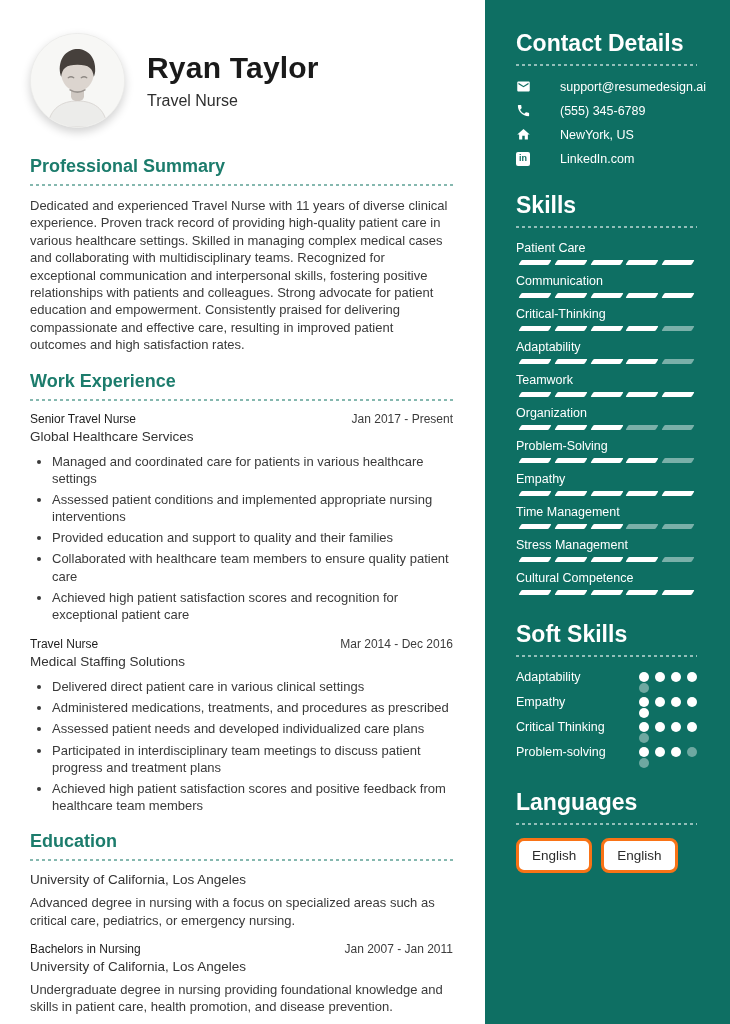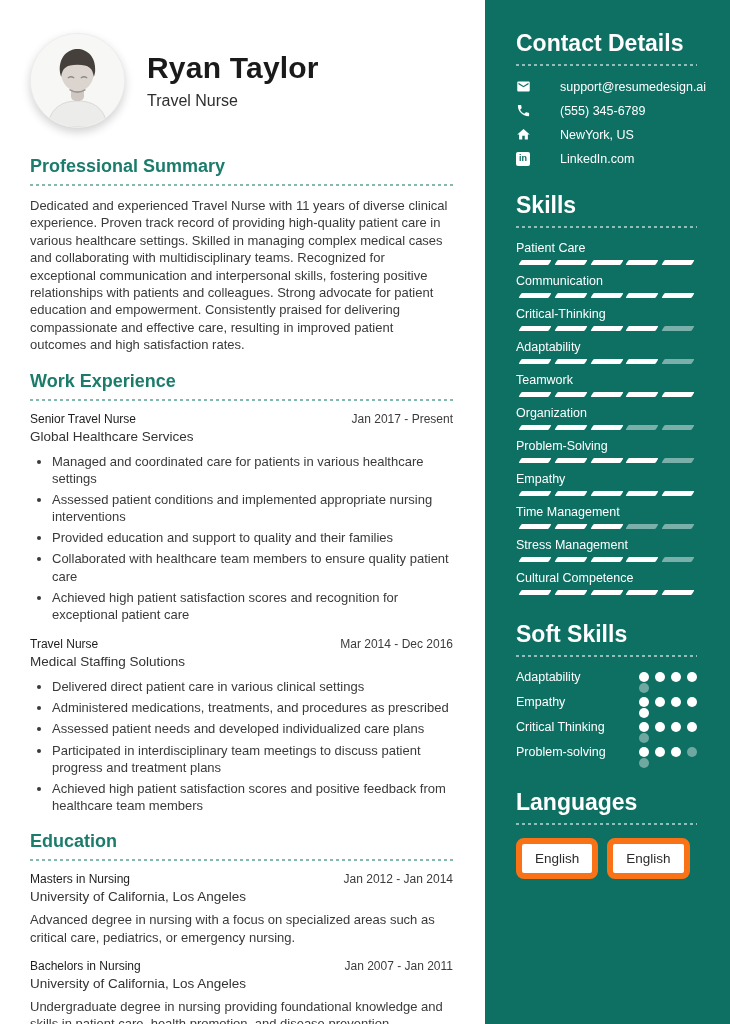--- a/index.html
+++ b/index.html
@@ -56,21 +56,21 @@
 
   .soft-row{display:flex;align-items:center;margin-bottom:11px;min-height:12px;}
   .soft-name{flex:1;font-size:12.5px;}
   .dots{position:relative;display:flex;gap:6px;width:58px;flex-shrink:0;}
   .dot{width:10px;height:10px;border-radius:50%;background:#fff;flex-shrink:0;}
   .dot.dim{background:rgba(255,255,255,.4);}
   .dot.wrap{position:absolute;left:0;top:11px;}
 
   .pills{display:flex;gap:9px;}
   .pill{background:#fff;color:#2c2c2c;font-size:13.5px;padding:7px 13px;border-radius:8px;
-        border:6px solid #f97316;}
+        border:3px solid #f97316;}
 </style>
 </head>
 <body>
 
 <div class="page">
 
   <div class="main">
 
     <div class="header">
       <div class="photo">
@@ -130,24 +130,20 @@
             </ul>
           </div>
         </div>
     </div>
 
     <div class="section">
       <div class="sec-head">Education</div>
       <div class="dash"></div>
       <div id="edu">
           <div>
-            <div class="entry-head">
-              <span class="entry-title">Masters in Nursing</span>
-              <span class="entry-date">Jan 2012 - Jan 2014</span>
-            </div>
             <div class="entry-sub" style="margin: 3px 0px 0px;">University of California, Los Angeles</div>
             <div class="edu-desc">Advanced degree in nursing with a focus on specialized areas such as critical care, pediatrics, or emergency nursing.</div>
           </div>
           <div>
             <div class="entry-head">
               <span class="entry-title">Bachelors in Nursing</span>
               <span class="entry-date">Jan 2007 - Jan 2011</span>
             </div>
             <div class="entry-sub" style="margin: 3px 0px 0px;">University of California, Los Angeles</div>
             <div class="edu-desc">Undergraduate degree in nursing providing foundational knowledge and skills in patient care, health promotion, and disease prevention.</div>

